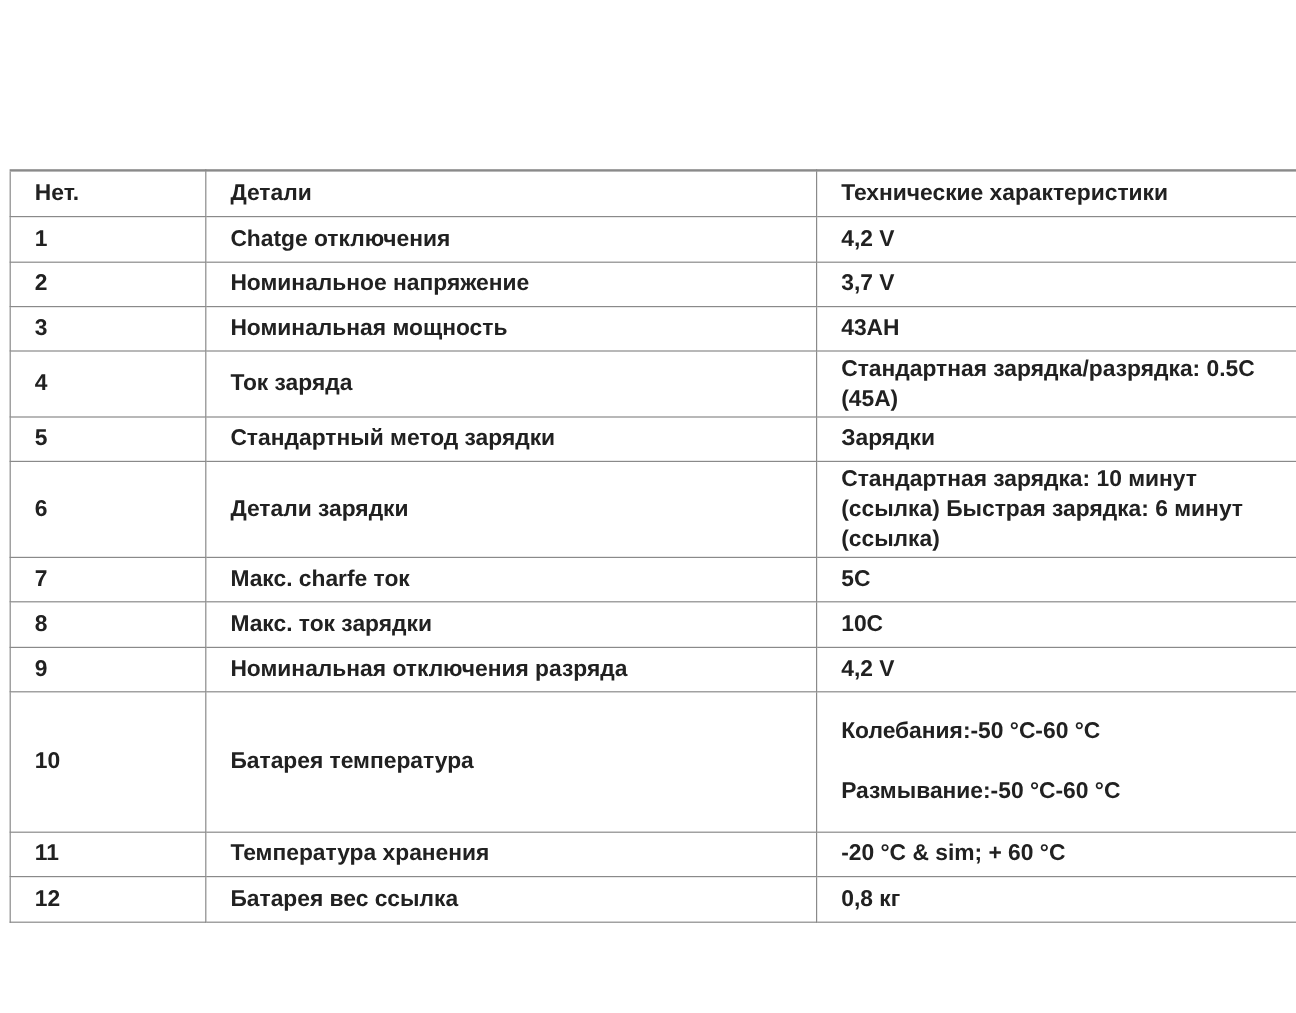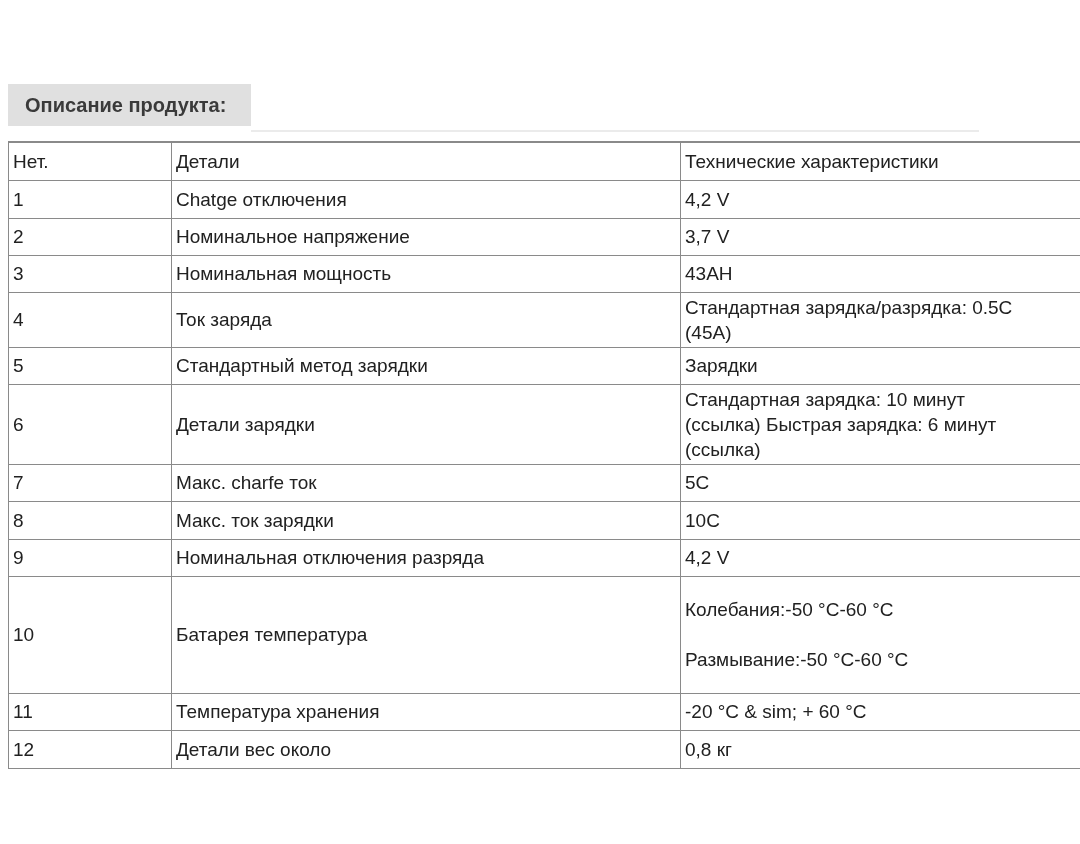--- a/index.html
+++ b/index.html
@@ -47,40 +47,36 @@
     width: 1085px;
     table-layout: fixed;
     border-collapse: collapse;
     border-top: 2px solid #8a8a8a;
     font-size: 19px;
     color: #212121;
   }
   table.spec-table th,
   table.spec-table td {
     border: 1px solid #8a8a8a;
-    padding: 2px 4px;
+    padding: 2px 20px;
     vertical-align: middle;
     text-align: left;
-    font-weight: 400;
+    font-weight: 700;
     line-height: 25px;
     overflow: hidden;
   }
   table.spec-table col.c-no     { width: 163px; }
   table.spec-table col.c-detail { width: 509px; }
   td.spec { white-space: pre-line; }
 </style>
 </head>
 <body>
 
 <div class="page">
 
-  <div class="heading-row">
-    <div class="heading-box">Описание продукта:</div>
-    <div class="heading-rule"></div>
-  </div>
 
   <table class="spec-table">
     <colgroup>
       <col class="c-no">
       <col class="c-detail">
       <col class="c-spec">
     </colgroup>
     <thead>
       <tr style="height: 38px;">
         <th>Нет.</th>
@@ -144,19 +140,19 @@
 
 Размывание:-50 °C-60 °C</td>
         </tr>
         <tr style="height: 37px;">
           <td>11</td>
           <td>Температура хранения</td>
           <td class="spec">-20 °C &amp; sim; + 60 °C</td>
         </tr>
         <tr style="height: 38px;">
           <td>12</td>
-          <td>Детали вес около</td>
+          <td>Батарея вес ссылка</td>
           <td class="spec">0,8 кг</td>
         </tr>
       </tbody>
   </table>
 
 </div>
 
 </body></html>

